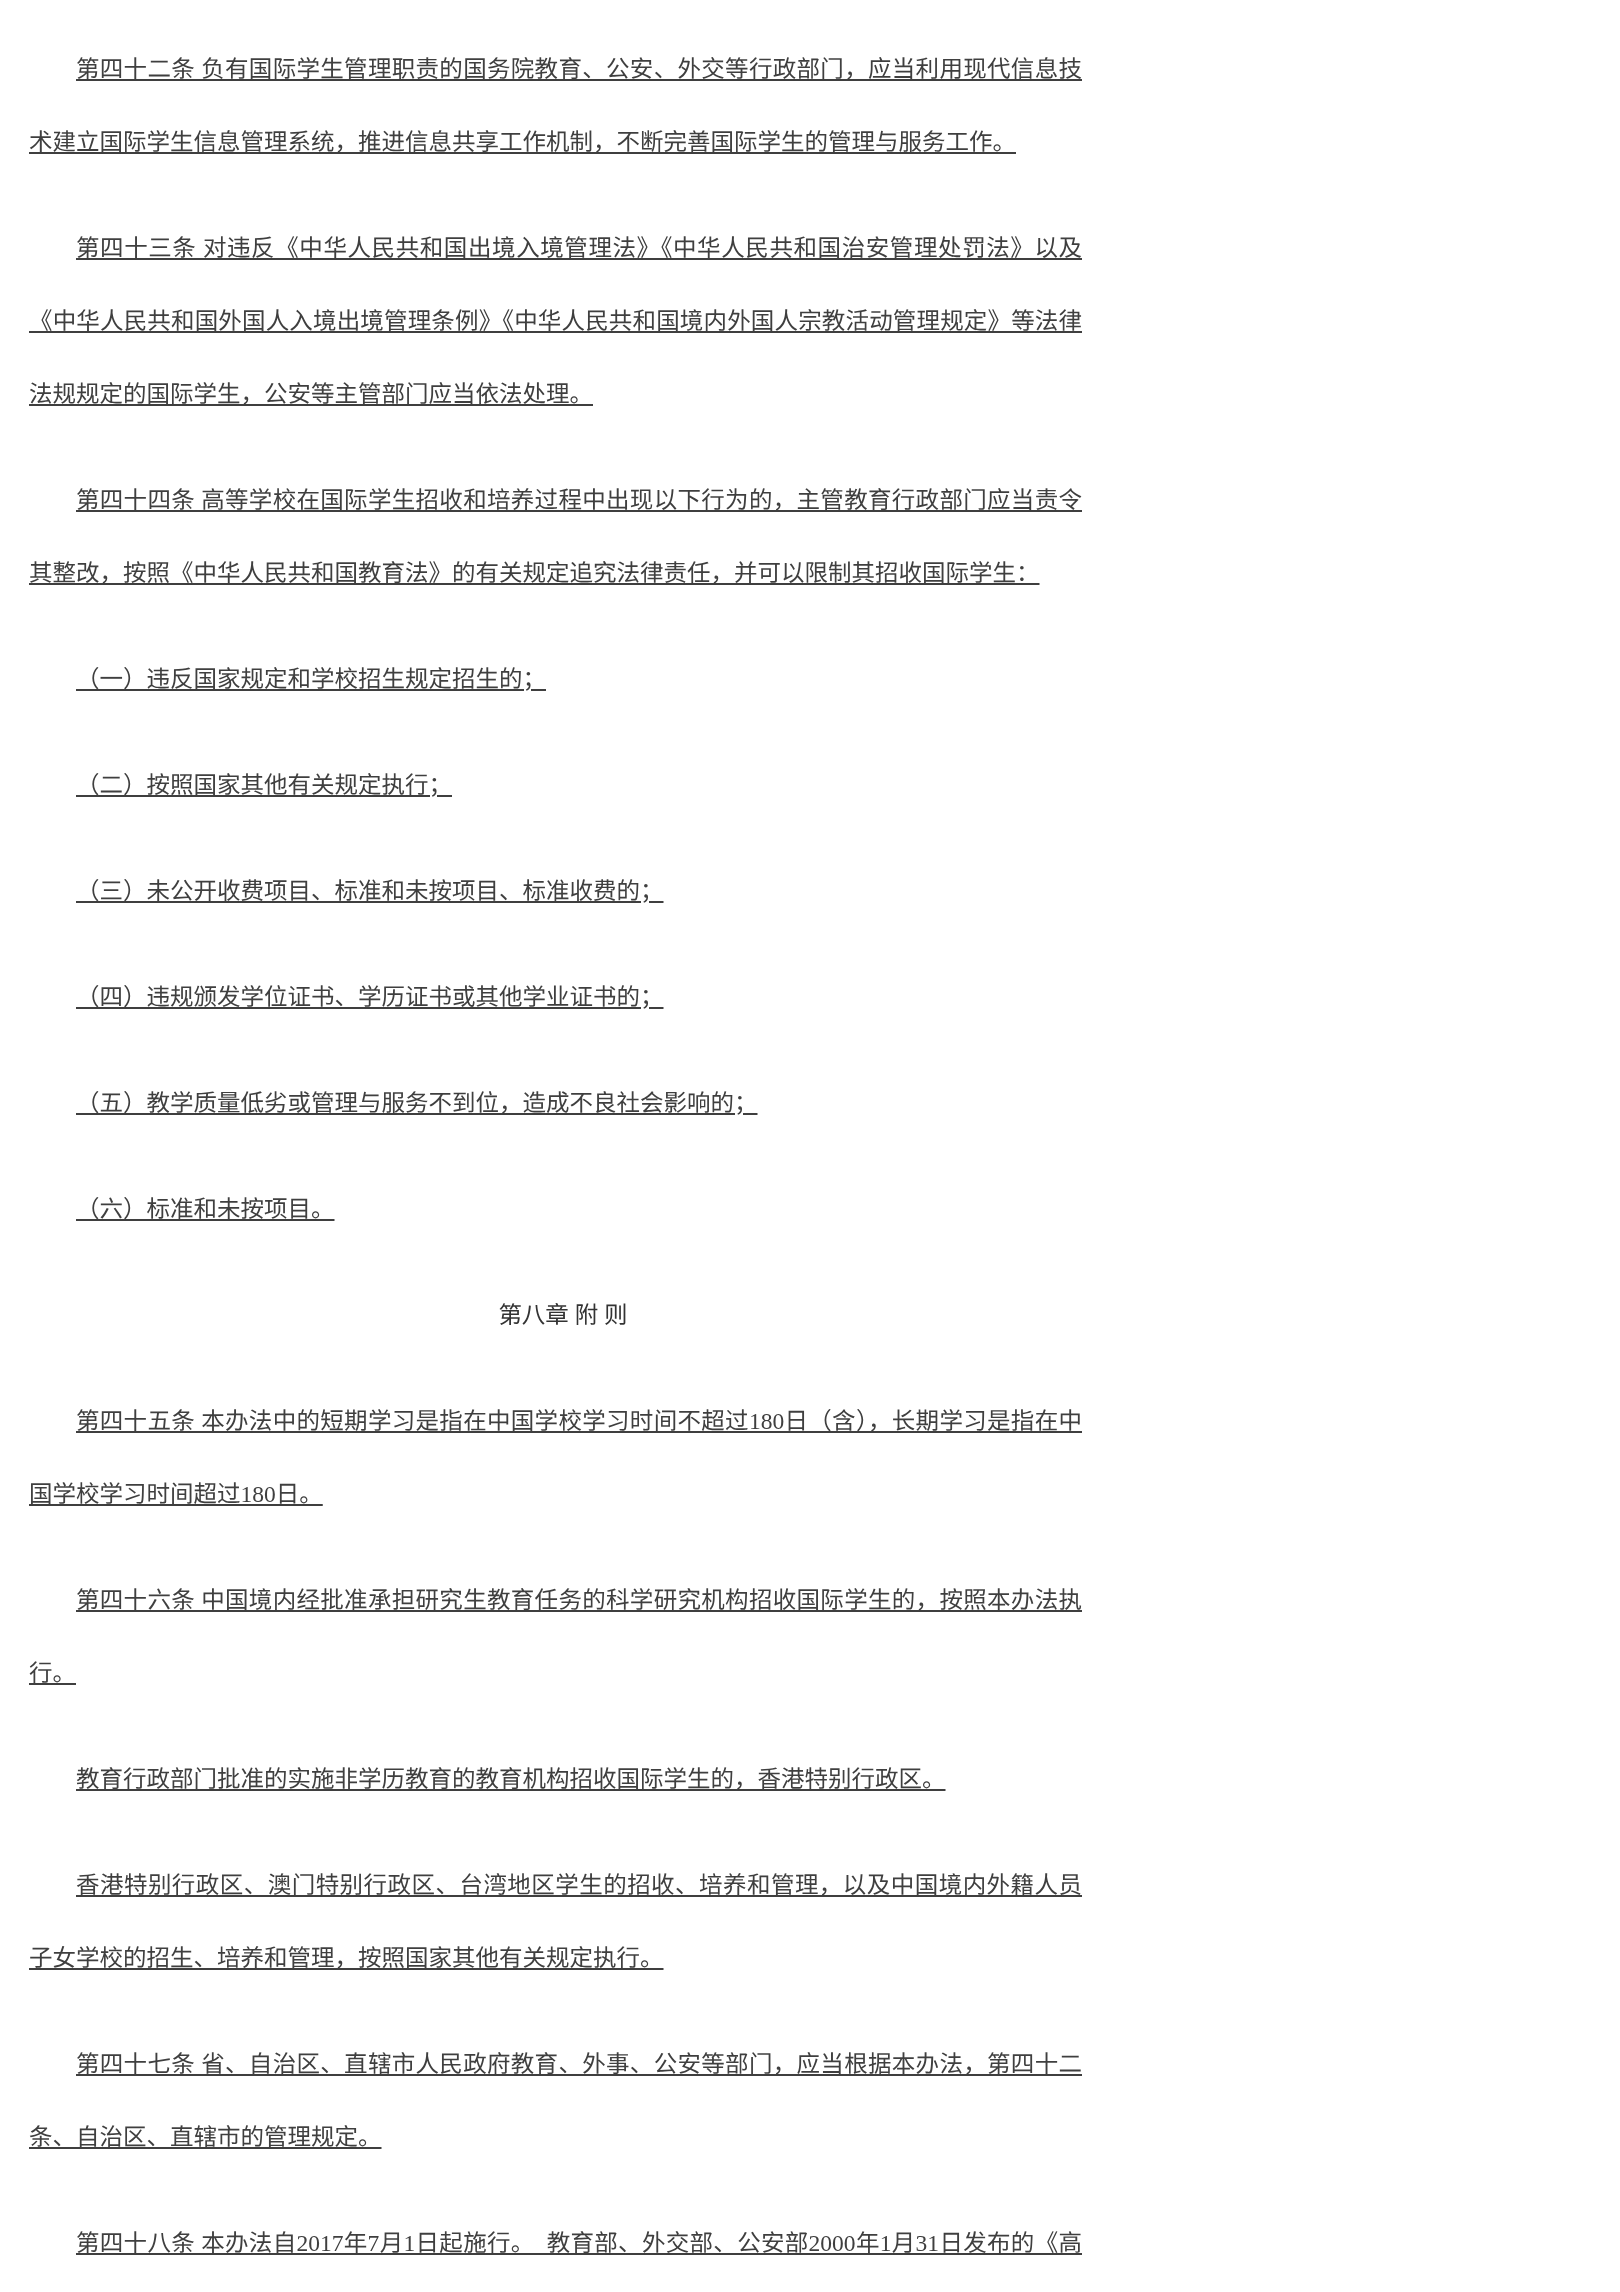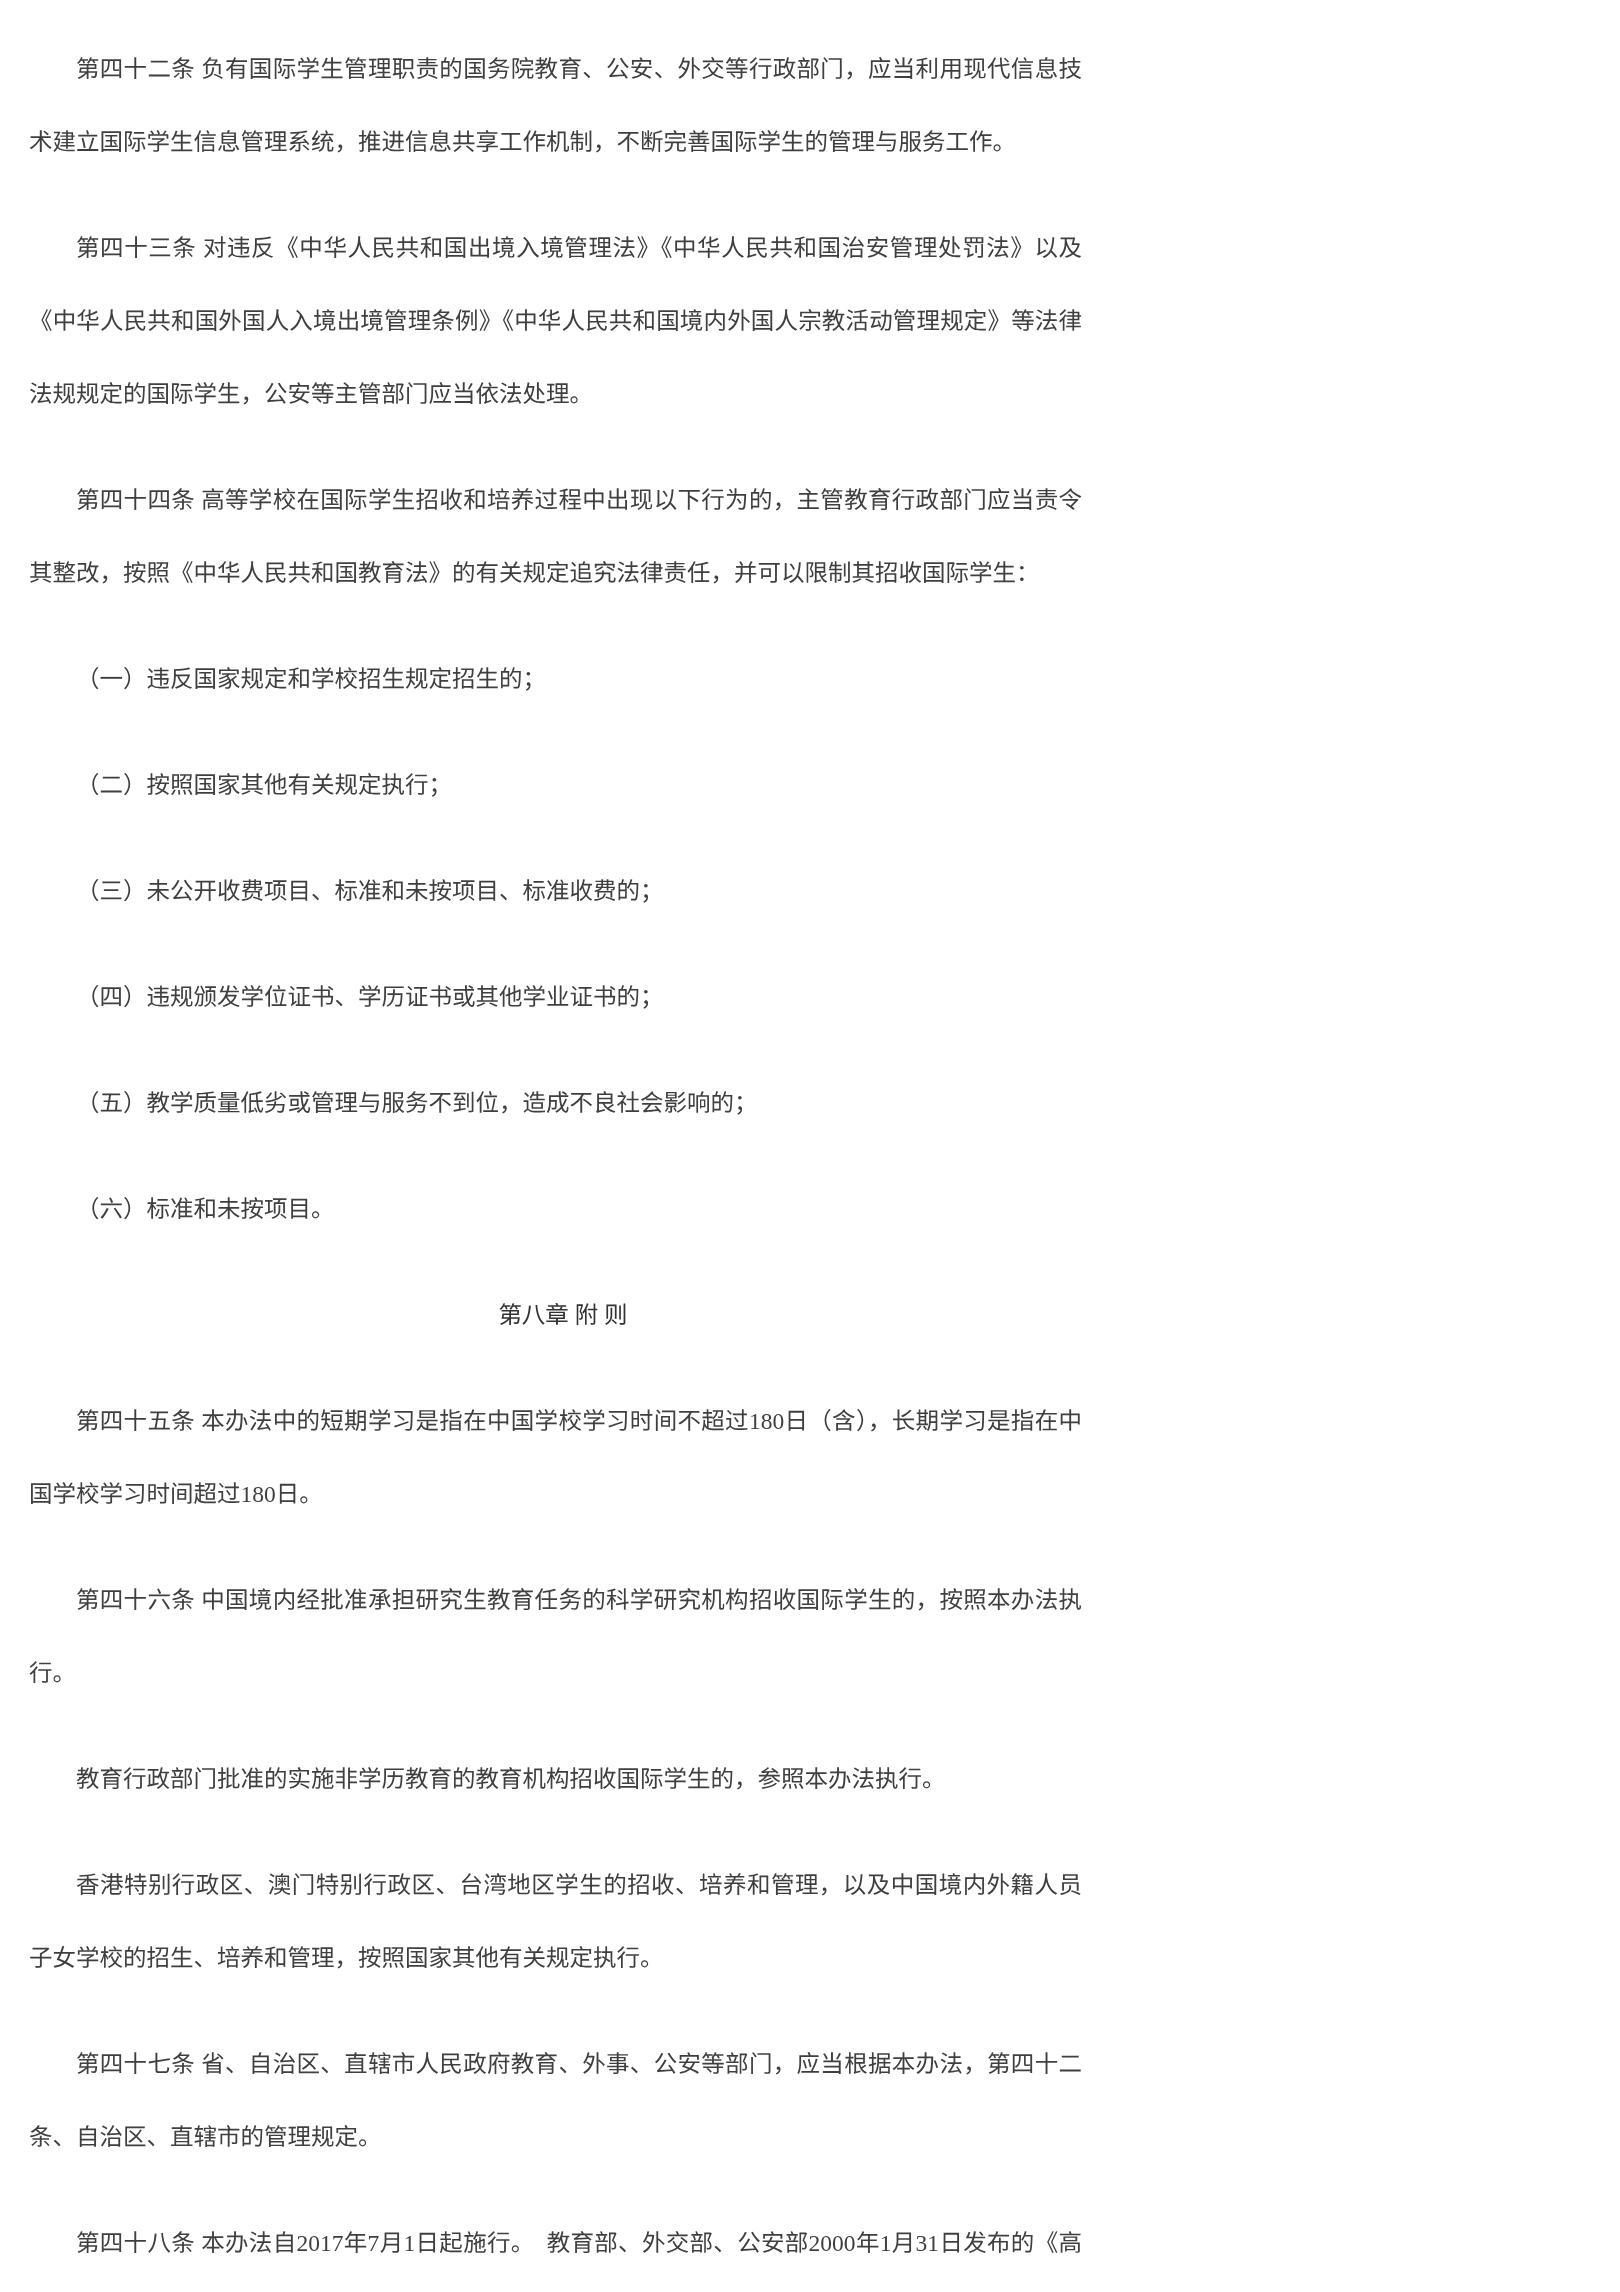--- a/index.html
+++ b/index.html
@@ -20,20 +20,21 @@
     color: #3f3f3f;
     font-size: 23.5px;
     line-height: 73px;
     text-align: justify;
     text-justify: inter-ideograph;
   }
   .para {
     margin: 0 15px 33px 0;
     text-indent: 2em;
     word-break: break-all;
+    text-decoration: underline;
   }
   .chapter-heading {
     margin: 0 0 33px 0;
     text-indent: 0;
     text-align: center;
     font-weight: normal;
     color: #333333;
     font-size: 23.5px;
     line-height: 73px;
   }
@@ -47,18 +48,18 @@
   <p class="para">第四十四条 高等学校在国际学生招收和培养过程中出现以下行为的，主管教育行政部门应当责令其整改，按照《中华人民共和国教育法》的有关规定追究法律责任，并可以限制其招收国际学生：</p>
   <p class="para">（一）违反国家规定和学校招生规定招生的；</p>
   <p class="para">（二）按照国家其他有关规定执行；</p>
   <p class="para">（三）未公开收费项目、标准和未按项目、标准收费的；</p>
   <p class="para">（四）违规颁发学位证书、学历证书或其他学业证书的；</p>
   <p class="para">（五）教学质量低劣或管理与服务不到位，造成不良社会影响的；</p>
   <p class="para">（六）标准和未按项目。</p>
   <h2 class="chapter-heading">第八章 附 则</h2>
   <p class="para">第四十五条 本办法中的短期学习是指在中国学校学习时间不超过180日（含），长期学习是指在中国学校学习时间超过180日。</p>
   <p class="para">第四十六条 中国境内经批准承担研究生教育任务的科学研究机构招收国际学生的，按照本办法执行。</p>
-  <p class="para">教育行政部门批准的实施非学历教育的教育机构招收国际学生的，参照本办法执行。</p>
+  <p class="para">教育行政部门批准的实施非学历教育的教育机构招收国际学生的，香港特别行政区。</p>
   <p class="para">香港特别行政区、澳门特别行政区、台湾地区学生的招收、培养和管理，以及中国境内外籍人员子女学校的招生、培养和管理，按照国家其他有关规定执行。</p>
   <p class="para">第四十七条 省、自治区、直辖市人民政府教育、外事、公安等部门，应当根据本办法，第四十二条、自治区、直辖市的管理规定。</p>
   <p class="para">第四十八条 本办法自2017年7月1日起施行。　教育部、外交部、公安部2000年1月31日发布的《高等学校接受外国留学生管理规定》、教育部1999年7月21日发布的《中小学接受外国学生管理暂行办法》同时废</p>
 </main>
 
 
 </body></html>

